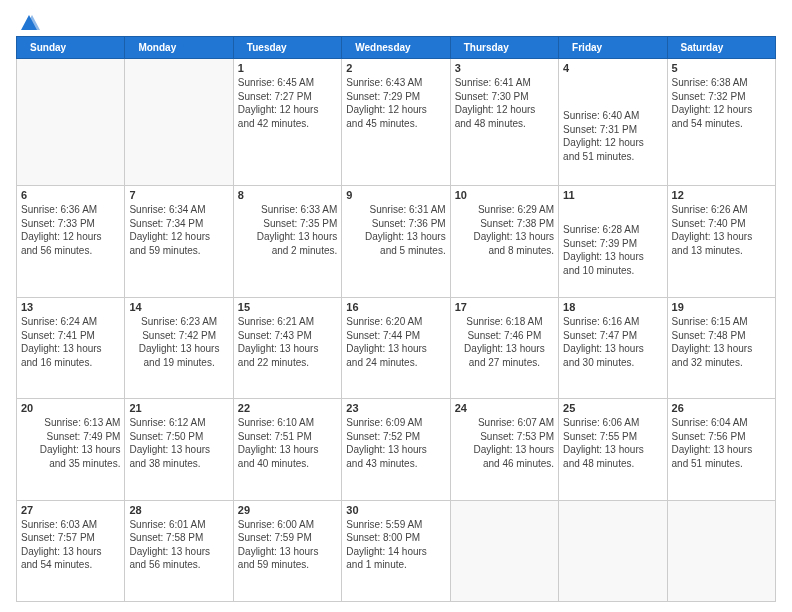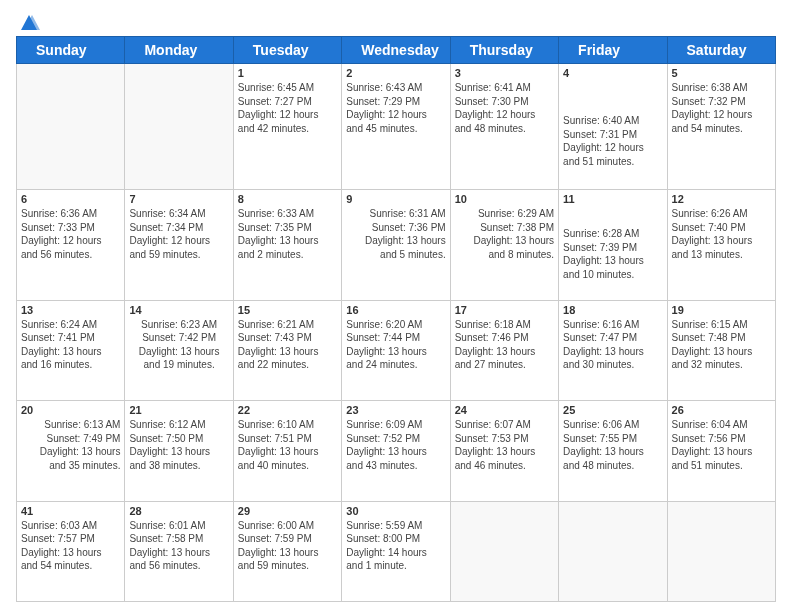--- a/index.html
+++ b/index.html
@@ -68,23 +68,23 @@
       width: 100%;
     }
     table {
       width: 100%;
       border-collapse: collapse;
       table-layout: fixed;
     }
     thead tr th {
       background: #2176d4;
       color: #fff;
-      font-size: 14px;
-      font-weight: bold;
-      padding: 5px 19px;
+      font-size: 10px;
+      font-weight: bold;
+      padding: 5px 13px;
       border: 1px solid #1a5faa;
       text-align: left;
     }
     tbody tr td {
       border: 1px solid #ccc;
       vertical-align: top;
       padding: 3px 4px;
       font-size: 9.5px;
       color: #333;
       height: 86px;
@@ -188,21 +188,21 @@
           </td>
           <td>
             <span class="day-num">7</span>
             <div class="day-info" style="white-space: pre-line;">Sunrise: 6:34 AM
 Sunset: 7:34 PM
 Daylight: 12 hours
 and 59 minutes.</div>
           </td>
           <td>
             <span class="day-num">8</span>
-            <div class="day-info" style="white-space: pre-line;">Sunrise: 6:33 AM
+            <div class="day-info" style="white-space: pre-line; text-align: right;">Sunrise: 6:33 AM
 Sunset: 7:35 PM
 Daylight: 13 hours
 and 2 minutes.</div>
           </td>
           <td>
             <span class="day-num">9</span>
             <div class="day-info" style="white-space: pre-line; text-align: right;">Sunrise: 6:31 AM
 Sunset: 7:36 PM
 Daylight: 13 hours
 and 5 minutes.</div>
@@ -253,21 +253,21 @@
           </td>
           <td>
             <span class="day-num">16</span>
             <div class="day-info" style="white-space: pre-line;">Sunrise: 6:20 AM
 Sunset: 7:44 PM
 Daylight: 13 hours
 and 24 minutes.</div>
           </td>
           <td>
             <span class="day-num">17</span>
-            <div class="day-info" style="white-space: pre-line;">Sunrise: 6:18 AM
+            <div class="day-info" style="white-space: pre-line; text-align: center;">Sunrise: 6:18 AM
 Sunset: 7:46 PM
 Daylight: 13 hours
 and 27 minutes.</div>
           </td>
           <td>
             <span class="day-num">18</span>
             <div class="day-info" style="white-space: pre-line;">Sunrise: 6:16 AM
 Sunset: 7:47 PM
 Daylight: 13 hours
 and 30 minutes.</div>
@@ -304,21 +304,21 @@
           </td>
           <td>
             <span class="day-num">23</span>
             <div class="day-info" style="white-space: pre-line;">Sunrise: 6:09 AM
 Sunset: 7:52 PM
 Daylight: 13 hours
 and 43 minutes.</div>
           </td>
           <td>
             <span class="day-num">24</span>
-            <div class="day-info" style="white-space: pre-line;">Sunrise: 6:07 AM
+            <div class="day-info" style="white-space: pre-line; text-align: right;">Sunrise: 6:07 AM
 Sunset: 7:53 PM
 Daylight: 13 hours
 and 46 minutes.</div>
           </td>
           <td>
             <span class="day-num">25</span>
             <div class="day-info" style="white-space: pre-line;">Sunrise: 6:06 AM
 Sunset: 7:55 PM
 Daylight: 13 hours
 and 48 minutes.</div>
@@ -326,21 +326,21 @@
           <td>
             <span class="day-num">26</span>
             <div class="day-info" style="white-space: pre-line;">Sunrise: 6:04 AM
 Sunset: 7:56 PM
 Daylight: 13 hours
 and 51 minutes.</div>
           </td>
         </tr>
         <tr>
           <td>
-            <span class="day-num">41</span>
+            <span class="day-num">27</span>
             <div class="day-info" style="white-space: pre-line;">Sunrise: 6:03 AM
 Sunset: 7:57 PM
 Daylight: 13 hours
 and 54 minutes.</div>
           </td>
           <td>
             <span class="day-num">28</span>
             <div class="day-info" style="white-space: pre-line;">Sunrise: 6:01 AM
 Sunset: 7:58 PM
 Daylight: 13 hours

